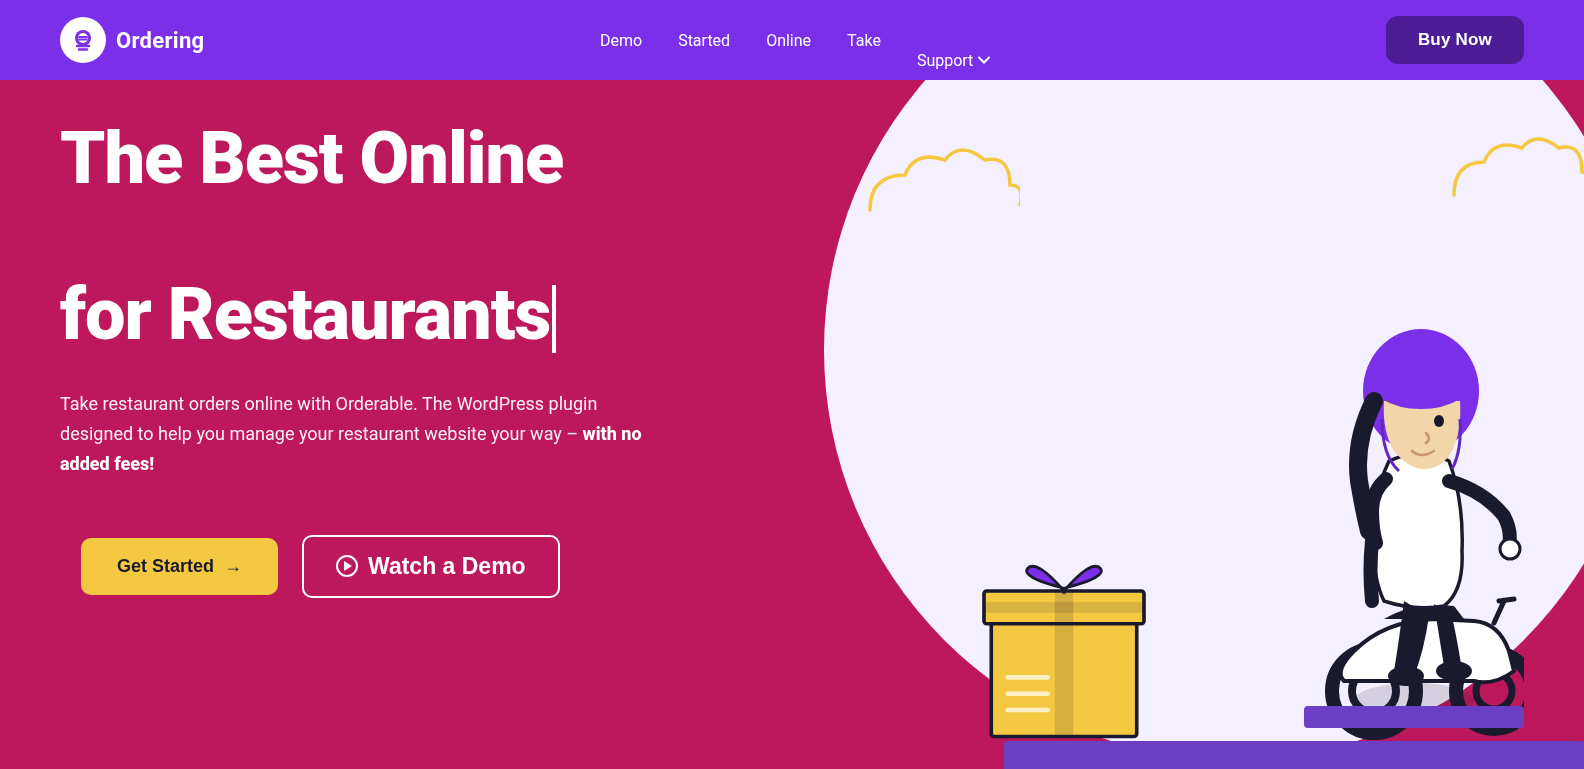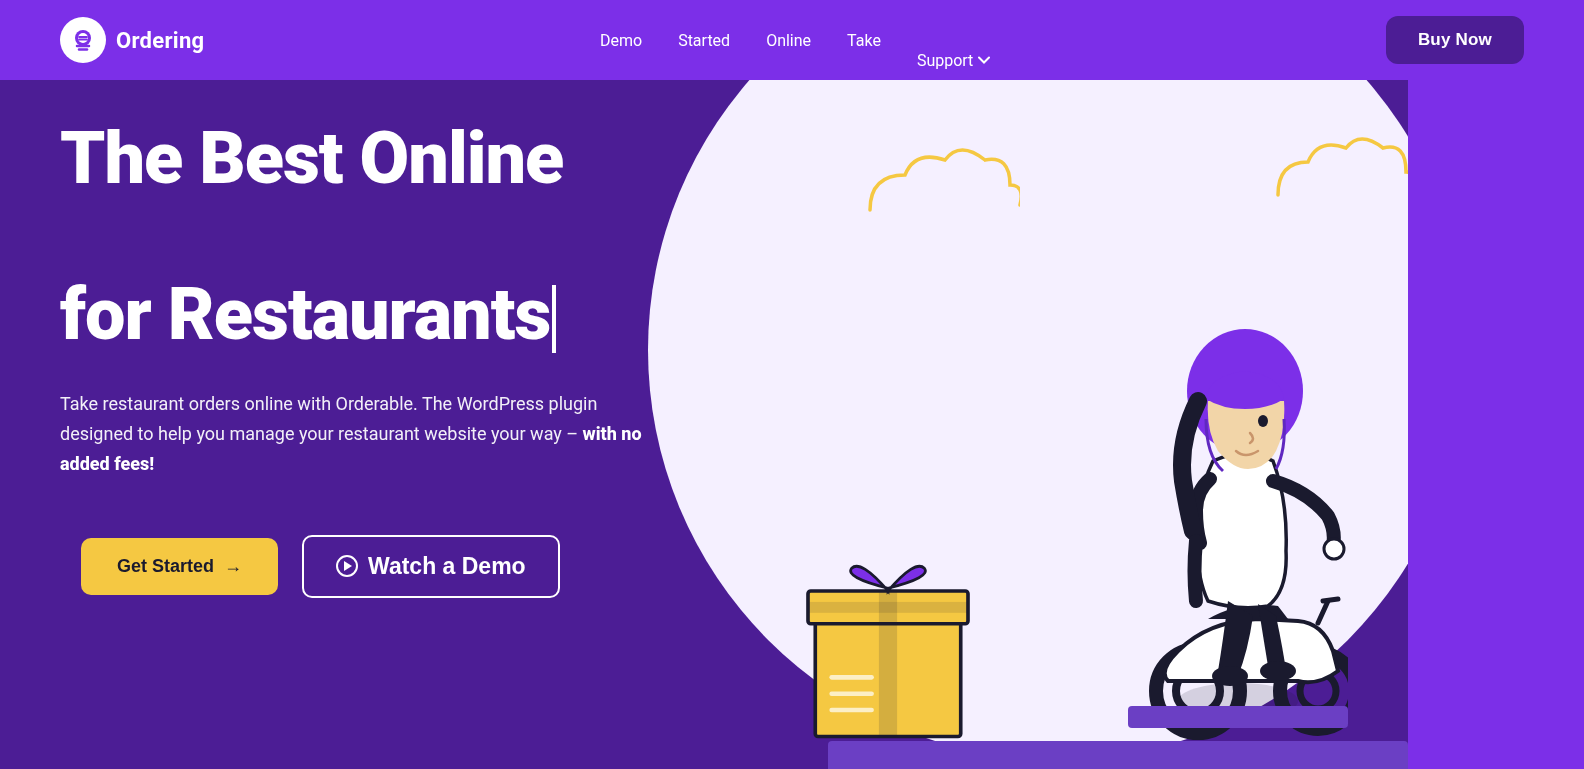--- a/index.html
+++ b/index.html
@@ -88,23 +88,23 @@
       padding: 14px 32px;
       font-size: 17px;
       font-weight: 700;
       cursor: pointer;
       letter-spacing: 0.2px;
     }
 
     
     .hero {
       position: relative;
-      width: 1408px;
+      width: 1584px;
       height: 689px;
-      background: #4c1d95;
+      background: #be185d;
       overflow: hidden;
     }
 
     
     .circle-bg {
       position: absolute;
       right: -60px;
       top: -140px;
       width: 820px;
       height: 820px;

